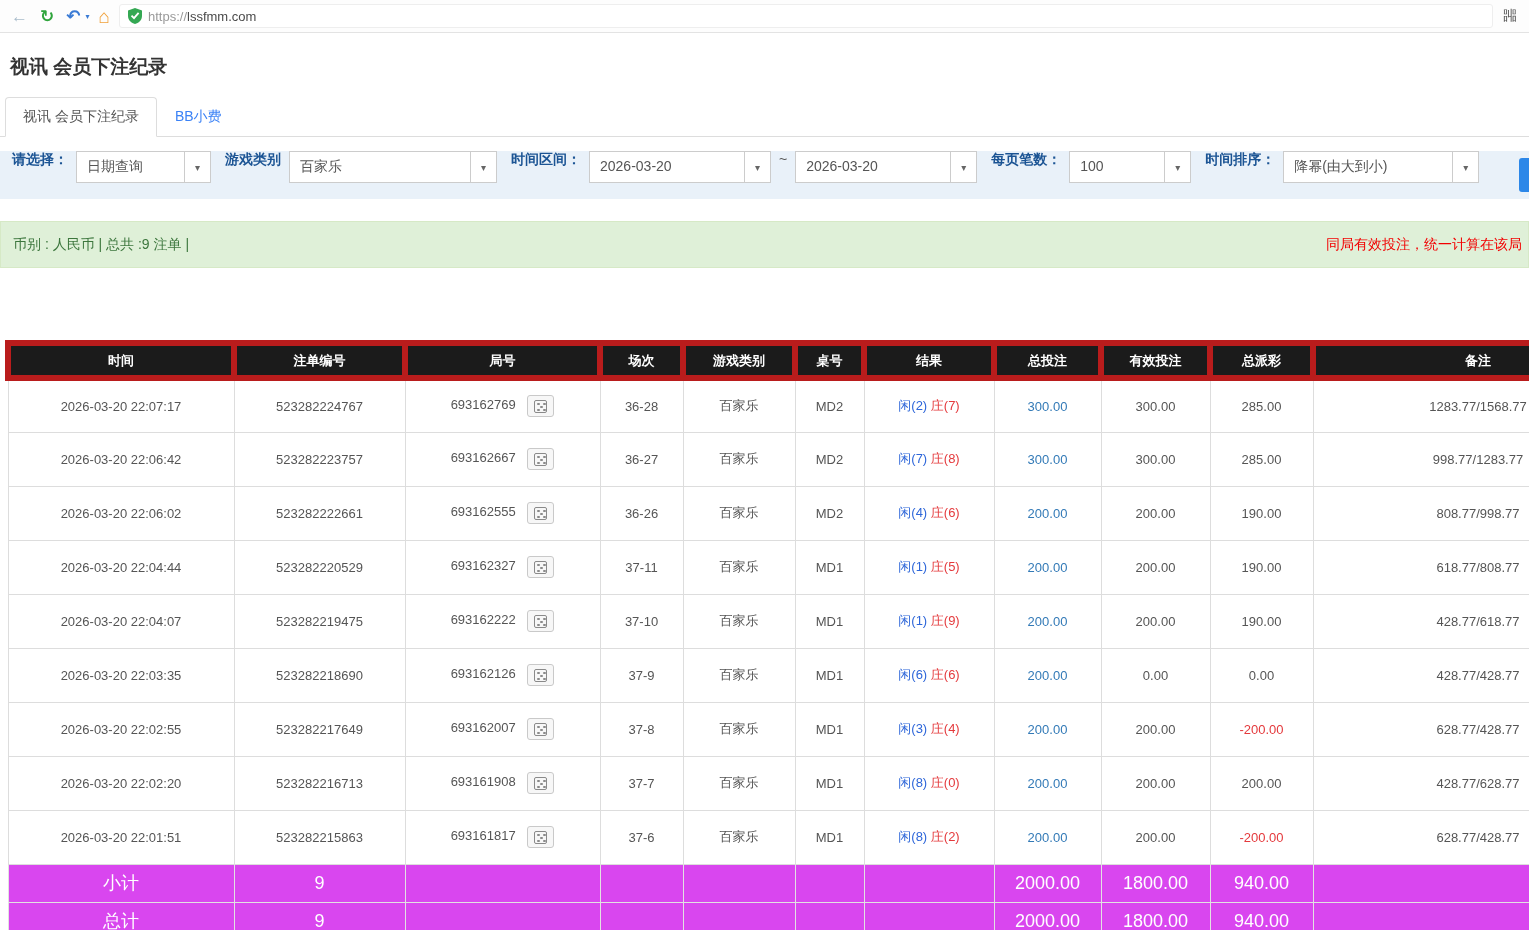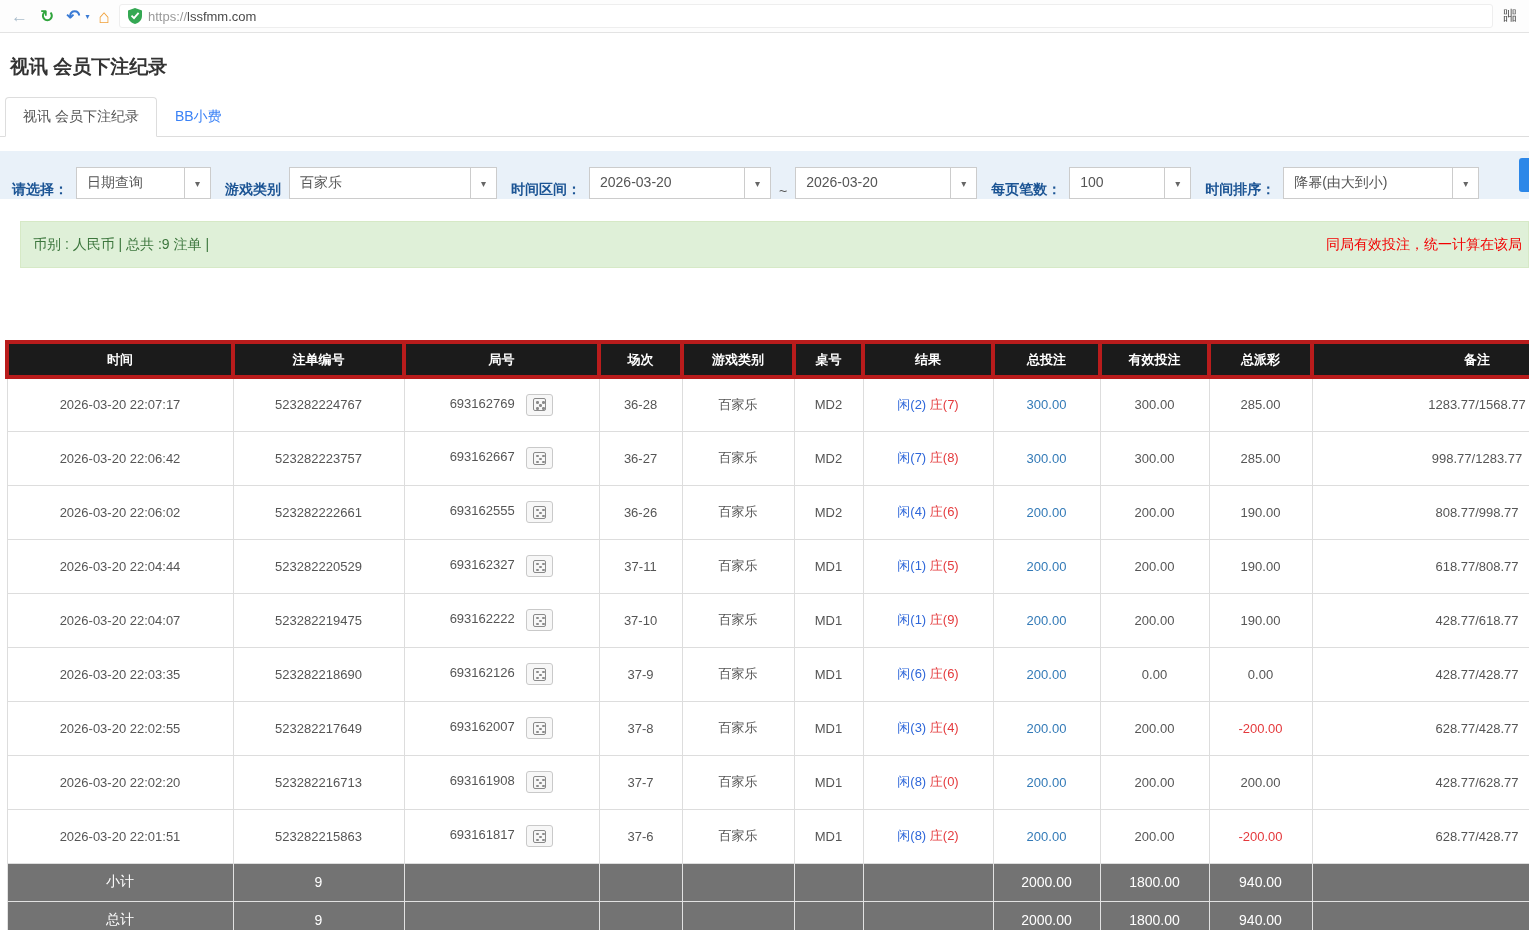--- a/index.html
+++ b/index.html
@@ -39,21 +39,21 @@
   .tab {
     padding:10px 17px; font-size:14px; cursor:pointer; margin-bottom:-1px;
     border:1px solid transparent; border-radius:4px 4px 0 0;
   }
   .tab.active { background:#fff; border-color:#ddd; border-bottom-color:#fff; color:#555; }
   .tab.inactive { color:#3b82f6; }
 
   
   .filter-bar {
     margin-top:14px; height:48px; background:#e9f1f9;
-    display:flex; align-items:flex-end; padding:0 0 0 12px; position:relative;
+    display:flex; align-items:flex-start; padding:0 0 0 12px; position:relative;
   }
   .f-label { font-size:14px; font-weight:bold; color:#1b5494; white-space:nowrap; }
   .combo {
     display:inline-flex; align-items:stretch; background:#fff; border:1px solid #ccc;
     height:32px; font-size:14px; color:#555; margin-left:8px; cursor:pointer;
   }
   .combo .val { padding:6px 10px 5px 10px; flex:1; white-space:nowrap; overflow:hidden; }
   .combo .caret {
     width:26px; border-left:1px solid #ccc; display:flex; align-items:center;
     justify-content:center; color:#666; font-size:10px; background:#fff;
@@ -62,52 +62,52 @@
   .tilde { margin:0 8px; color:#555; font-size:14px; }
   .search-btn {
     position:absolute; left:1519px; top:7px; width:70px; height:34px;
     background:#2c87e8; border:none; border-radius:3px; cursor:pointer;
   }
 
   
   .alert-bar {
     margin-top:22px; height:47px; background:#dff0d8; border:1px solid #d6e9c6;
     display:flex; align-items:center; justify-content:space-between;
-    padding:0 6px 0 12px; font-size:14px;margin-left:20px;
+    padding:0 6px 0 12px; font-size:14px;
   }
   .alert-left { color:#3c763d; }
   .alert-right { color:#f20000; white-space:nowrap; }
 
   
   .table-wrap { margin-top:72px; padding-left:5px; width:1529px; overflow:hidden; }
   table { border-collapse:collapse; table-layout:fixed; width:1635px; }
   th {
     background:#1b1b1b; color:#fff; font-size:13px; font-weight:bold;
-    height:35px; border:4px solid #b91c1c; text-align:center;
+    height:35px; border:6px solid #b91c1c; text-align:center;
   }
   td {
     height:54px; border:1px solid #ddd; text-align:center; font-size:13px;
     color:#555; background:#fff; white-space:nowrap;
   }
   .blue { color:#2d66d9; }
   .link-blue { color:#337ab7; cursor:pointer; }
   .red, .neg { color:#e4393c; }
   .dice-btn {
     display:inline-flex; align-items:center; justify-content:center;
     width:27px; height:22px; margin-left:8px; vertical-align:middle;
     border:1px solid #c9c9c9; border-radius:3px; background:#f7f7f7; cursor:pointer;
   }
   .die { width:13px; height:13px; border:1.5px solid #8a8a8a; border-radius:2px; position:relative; display:inline-block; }
   .die::before {
     content:""; position:absolute; width:2.5px; height:2.5px; background:#8a8a8a; border-radius:50%;
     top:2px; left:2px;
     box-shadow:6px 0 0 #8a8a8a, 0 6px 0 #8a8a8a, 6px 6px 0 #8a8a8a, 3px 3px 0 #8a8a8a;
   }
   .sum-row td {
-    background:#737373; color:#fff; height:38px; border:1px solid #e2e2e2; font-size:14px;
+    background:#d946ef; color:#fff; height:38px; border:1px solid #e2e2e2; font-size:18px;
   }
 </style>
 </head>
 <body>
 
 <div class="browser-bar">
   <span class="nav-ic ic-back">←</span>
   <span class="nav-ic ic-refresh">↻</span>
   <span class="nav-ic ic-undo">↶</span>
   <span class="tiny-caret">▾</span>

